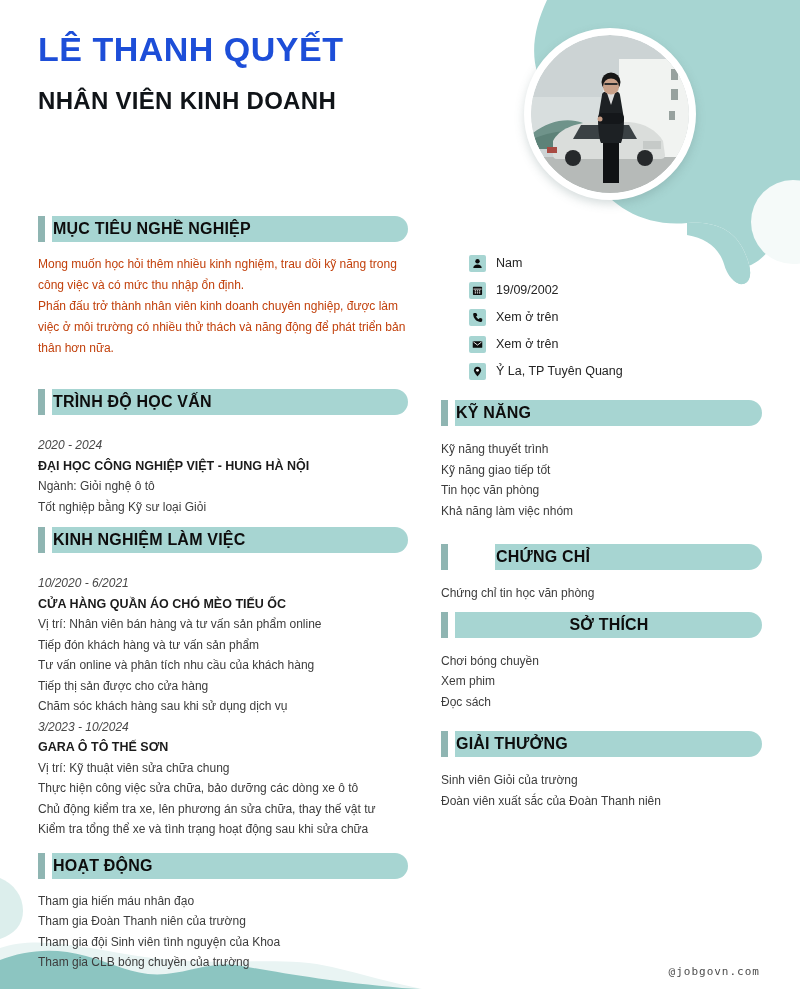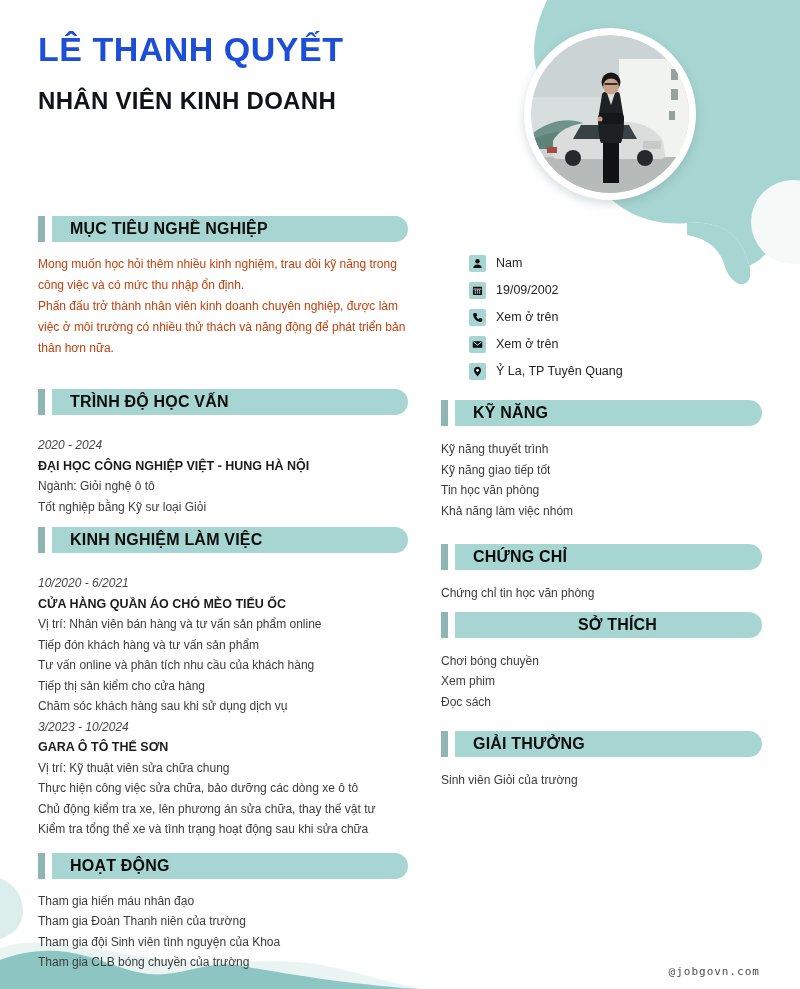--- a/index.html
+++ b/index.html
@@ -11,21 +11,21 @@
   .col{position:absolute;z-index:2;}
   .left-col{left:38px;top:0;width:370px;}
   .right-col{left:441px;top:255px;width:321px;}
 
   .name{font-size:34px;font-weight:bold;color:#1d4ed8;letter-spacing:.5px;margin-top:30px;line-height:38px;}
   .jobtitle{font-size:24px;font-weight:bold;color:#101418;margin-top:22px;line-height:22px;letter-spacing:.3px;}
 
   .sec-head{display:flex;height:26px;}
   .sec-bar{width:7px;background:#8fb5b2;margin-right:7px;flex:none;}
   .sec-pill{flex:1;background:#a7d5d2;border-radius:0 13px 13px 0;font-size:16px;font-weight:bold;
-            line-height:26px;padding-left:18px;color:#0d0d0d;letter-spacing:.2px;}
+            line-height:26px;padding-left:1px;color:#0d0d0d;letter-spacing:.2px;}
 
   .tline{font-size:12px;line-height:20.5px;color:#3c3c3c;}
   .para{font-size:12px;line-height:21px;color:#c2410c;}
   .date{font-style:italic;color:#474747;}
   .org{font-weight:bold;color:#1b1b1b;font-size:12.5px;}
 
   .mt-obj{margin-top:104px;}
   .mt-para{margin-top:12px;}
   .mt-edu{margin-top:30px;}
   .mt-entry{margin-top:20px;}
@@ -34,21 +34,21 @@
   .mt-act{margin-top:13px;}
   .mt-list{margin-top:12px;}
 
   .info-row{display:flex;align-items:center;height:17px;margin-bottom:10px;padding-left:28px;}
   .info-ic{width:17px;height:17px;background:#a7d5d2;border-radius:2px;flex:none;
            display:flex;align-items:center;justify-content:center;}
   .info-ic svg{display:block;}
   .info-val{font-size:12.5px;color:#242424;margin-left:10px;line-height:17px;}
 
   .mt-skills{margin-top:20px;}
-  .mt-cert{margin-top:23px;}
+  .mt-cert{margin-top:23px;gap:40px;}
   .mt-hob{margin-top:8px;text-align:center;}
   .mt-awd{margin-top:19px;}
   .mt-rlist{margin-top:13px;}
   .rline{font-size:12px;line-height:20.5px;color:#3c3c3c;}
 
   .photo-ring{
     position:absolute;left:524px;top:28px;width:158px;height:158px;border:7px solid #ffffff;
     border-radius:50%;z-index:1;background:#ffffff;box-shadow:0 4px 10px rgba(90,120,118,.25);
   }
   .photo-ring svg{display:block;border-radius:50%;}
@@ -137,21 +137,21 @@
   <div class="sec-head mt-exp">
     <div class="sec-bar"></div>
     <div class="sec-pill">KINH NGHIỆM LÀM VIỆC</div>
   </div>
   <div class="mt-entry">
     <div class="tline date">10/2020 - 6/2021</div>
     <div class="tline org">CỬA HÀNG QUẦN ÁO CHÓ MÈO TIẾU ỐC</div>
     <div class="tline">Vị trí: Nhân viên bán hàng và tư vấn sản phẩm online</div>
     <div class="tline">Tiếp đón khách hàng và tư vấn sản phẩm</div>
     <div class="tline">Tư vấn online và phân tích nhu cầu của khách hàng</div>
-    <div class="tline">Tiếp thị sản kiểm cho cửa hàng</div>
+    <div class="tline">Tiếp thị sản được cho cửa hàng</div>
     <div class="tline">Chăm sóc khách hàng sau khi sử dụng dịch vụ</div>
   </div>
   <div class="mt-job2">
     <div class="tline date">3/2023 - 10/2024</div>
     <div class="tline org">GARA Ô TÔ THẾ SƠN</div>
     <div class="tline">Vị trí: Kỹ thuật viên sửa chữa chung</div>
     <div class="tline">Thực hiện công việc sửa chữa, bảo dưỡng các dòng xe ô tô</div>
     <div class="tline">Chủ động kiểm tra xe, lên phương án sửa chữa, thay thế vật tư</div>
     <div class="tline">Kiểm tra tổng thể xe và tình trạng hoạt động sau khi sửa chữa</div>
   </div>
@@ -249,16 +249,17 @@
     <div class="rline">Xem phim</div>
     <div class="rline">Đọc sách</div>
   </div>
 
   <div class="sec-head mt-awd">
     <div class="sec-bar"></div>
     <div class="sec-pill">GIẢI THƯỞNG</div>
   </div>
   <div class="mt-rlist">
     <div class="rline">Sinh viên Giỏi của trường</div>
+    <div class="rline">Đoàn viên xuất sắc của Đoàn Thanh niên</div>
   </div>
 </div>
 
 <div class="watermark">@jobgovn.com</div>
 
 </body></html>

